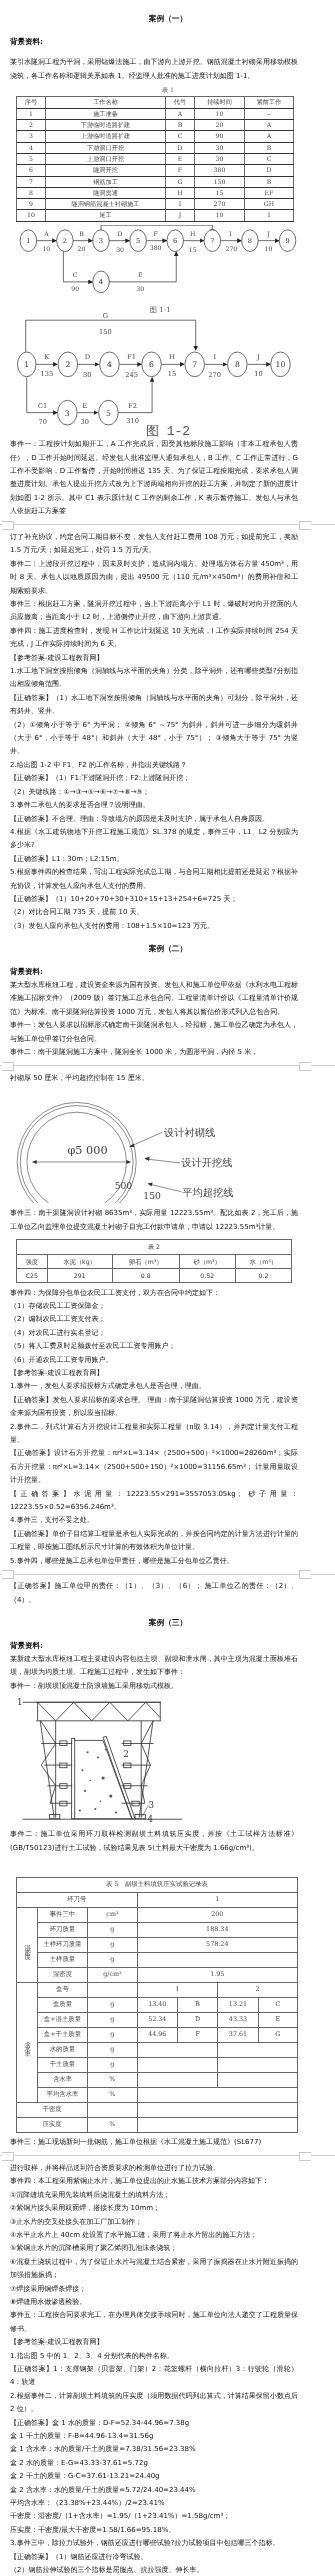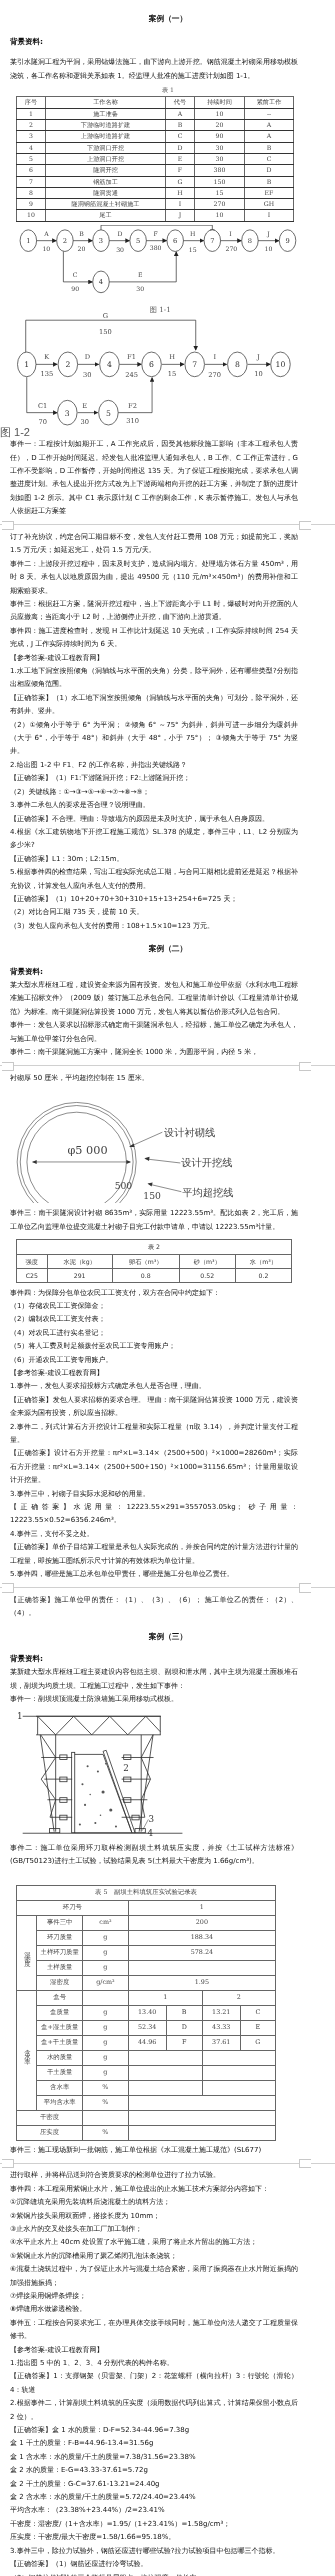--- a/index.html
+++ b/index.html
@@ -12,21 +12,21 @@
   .gap { height:7.2px; }
   .page-break { position:relative; height:10.3px; margin:1px 0; }
   .page-break::before { content:""; position:absolute; left:0; right:0; top:4.6px; border-top:0.5px solid #d0d0d0; }
   .page-break .mk { position:absolute; top:1px; width:11.3px; height:7.2px; border:0.5px solid #c8c8c8; background:#fff; }
   .page-break .mk.l { left:2.1px; border-left:none; }
   .page-break .mk.r { left:299px; border-right:none; }
   table.tbl { border-collapse:collapse; margin:2.1px 0 3.1px 16px; font-family:"DejaVu Serif", serif; color:#444; font-size:6.2px; }
   table.tbl td, table.tbl th { border:0.5px solid #666; text-align:center; padding:0 2.1px; font-weight:normal; }
   table.t1 td, table.t1 th { height:10.3px; line-height:10.3px; border-bottom:1px solid #333; }
   .tbl-cap { text-align:center; font-family:"DejaVu Serif", serif; color:#555; font-size:6.2px; line-height:9.3px; margin-top:2.1px; }
-  .fig-cap { text-align:left; font-family:Liberation Sans, sans-serif; font-size:11px; color:#555; line-height:12.4px; }
+  .fig-cap { text-align:center; font-family:Liberation Mono, monospace; font-size:13px; color:#555; line-height:12.4px; }
   svg text { font-family:"DejaVu Serif", serif; }
   table.t2 td { height:12.4px; font-family:"DejaVu Sans", sans-serif; color:#333; }
   table.t5 td { height:14px; font-size:6.4px; }
   .vert { writing-mode:vertical-rl; letter-spacing:4.1px; }
 </style>
 </head>
 <body>
 
 <div class="page">
 
@@ -367,21 +367,20 @@
           <p>（4）对农民工进行实名登记；</p>
           <p>（5）将人工费及时足额拨付至农民工工资专用账户；</p>
           <p>（6）开通农民工工资专用账户。</p>
         </div>
     <p>【参考答案-建设工程教育网】</p>
     <div id="c2qaA">
           <p>1.事件一，发包人要求招投标方式确定承包人是否合理，理由。</p>
           <p>【正确答案】发包人要求招标的要求合理。 理由：南干渠隧洞估算投资 1000 万元，建设资金来源为国有投资，所以应当招标。</p>
           <p>2.事件二，列式计算石方开挖设计工程量和实际工程量（π取 3.14），并判定计量支付工程量。</p>
           <p>【正确答案】设计石方开挖量：πr²×L=3.14×（2500+500）²×1000=28260m³；实际石方开挖量：πr²×L=3.14×（2500+500+150）²×1000=31156.65m³； 计量用量取设计开挖量。</p>
-          <p>3.事件三中，衬砌子目实际水泥和砂的用量。</p>
           <p>【正确答案】水泥用量：12223.55×291=3557053.05kg； 砂子用量：12223.55×0.52=6356.246m³。</p>
           <p>4.事件三，支付不妥之处。</p>
           <p>【正确答案】单价子目结算工程量是承包人实际完成的，并按合同约定的计量方法进行计量的工程量，即按施工图纸所示尺寸计算的有效体积为单位计量。</p>
           <p>5.事件四，哪些是施工总承包单位甲责任，哪些是施工分包单位乙责任。</p>
         </div>
   </div>
   <div class="page-break">
         <span class="mk l"></span>
         <span class="mk r"></span>
       </div>
@@ -457,21 +456,21 @@
       <text x="33" y="24">1</text>
       <text x="239" y="124">2</text>
       <text x="288" y="224">3</text>
       <text x="286" y="250">4</text>
     </g>
     <line x1="276" y1="240" x2="288" y2="218" stroke="#333" stroke-width="1"></line>
   </svg>
   <div class="col">
     <p>事件二：施工单位采用环刀取样检测副坝土料填筑压实度，并按《土工试样方法标准》(GB/T50123)进行土工试验，试验结果见表 5(土料最大干密度为 1.66g/cm³)。</p>
   </div>
-  <table class="tbl t5" style="width:260px;margin-top:16px">
+  <table class="tbl t5" style="width:282px;margin-top:22px">
     <colgroup>
           <col style="width:20.6px">
           <col style="width:50px">
           <col style="width:49px">
           <col style="width:40px">
           <col style="width:40px">
           <col style="width:40px">
           <col style="width:39px">
         </colgroup>
     <tbody>

